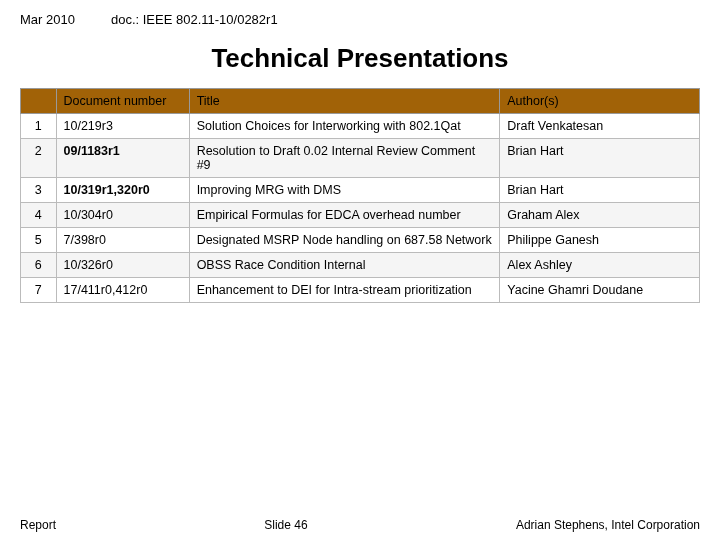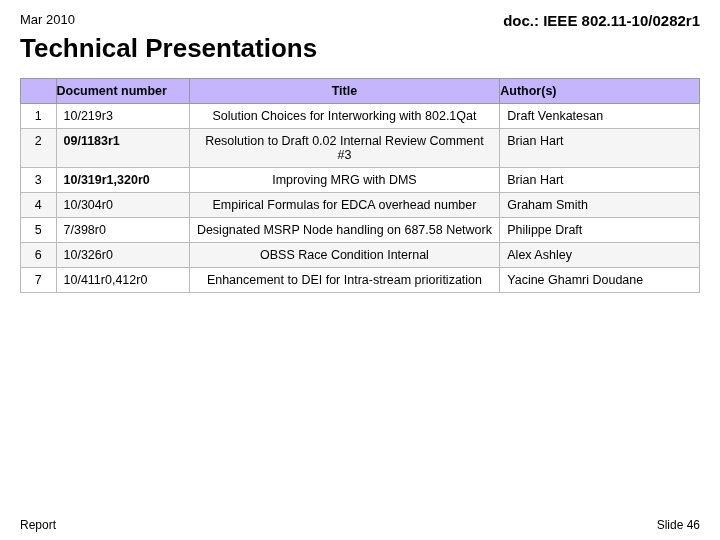--- a/index.html
+++ b/index.html
@@ -14,69 +14,69 @@
     }
     .page {
       width: 720px;
       height: 540px;
       padding: 12px 20px 8px 20px;
       display: flex;
       flex-direction: column;
     }
     .header-row {
       display: flex;
-      justify-content: space-between;
+      justify-content: flex-start;
       align-items: flex-start;
-      margin-bottom: 4px;
+      margin-bottom: 16px;
       gap: 36px;
     }
     .header-left {
       font-size: 13px;
       font-weight: normal;
     }
     .header-right {
-      font-size: 15px;
-      font-weight: bold;
+      font-size: 13px;
+      font-weight: normal;
     }
     .page-title {
-      text-align: left;
+      text-align: center;
       font-size: 26px;
       font-weight: bold;
       margin-bottom: 14px;
     }
     .table-container {
       flex: 1;
       overflow: hidden;
     }
     table {
       width: 100%;
       border-collapse: collapse;
       font-size: 12.5px;
     }
     thead tr th {
-      background: #c4b5fd;
+      background: #a16207;
       border: 1px solid #999;
-      padding: 5px 0;
+      padding: 5px 7px;
       text-align: left;
-      font-weight: bold;
+      font-weight: normal;
     }
     tbody tr td {
       border: 1px solid #bbb;
       padding: 5px 7px;
       vertical-align: top;
     }
     tbody tr:nth-child(odd) {
       background: #fff;
     }
     tbody tr:nth-child(even) {
       background: #f5f5f5;
     }
     .col-num { width: 32px; text-align: center; }
     .col-doc { width: 120px; }
-    .col-title { width: 280px; text-align: center; }
+    .col-title { width: 280px; }
     .col-author { width: 180px; }
     .footer-row {
       display: flex;
       justify-content: space-between;
       align-items: center;
       margin-top: 8px;
       font-size: 12px;
     }
   </style>
 </head>
@@ -102,54 +102,55 @@
       <tbody id="table-body">
       <tr>
             <td class="col-num">1</td>
             <td class="col-doc">10/219r3</td>
             <td class="col-title">Solution Choices for Interworking with 802.1Qat</td>
             <td class="col-author">Draft Venkatesan</td>
           </tr>
           <tr>
             <td class="col-num">2</td>
             <td class="col-doc"><b>09/1183r1</b></td>
-            <td class="col-title">Resolution to Draft 0.02 Internal Review Comment #3</td>
+            <td class="col-title">Resolution to Draft 0.02 Internal Review Comment #9</td>
             <td class="col-author">Brian Hart</td>
           </tr>
           <tr>
             <td class="col-num">3</td>
             <td class="col-doc"><b>10/319r1,320r0</b></td>
             <td class="col-title">Improving MRG with DMS</td>
             <td class="col-author">Brian Hart</td>
           </tr>
           <tr>
             <td class="col-num">4</td>
             <td class="col-doc">10/304r0</td>
             <td class="col-title">Empirical Formulas for EDCA overhead number</td>
-            <td class="col-author">Graham Smith</td>
+            <td class="col-author">Graham Alex</td>
           </tr>
           <tr>
             <td class="col-num">5</td>
             <td class="col-doc">7/398r0</td>
             <td class="col-title">Designated MSRP Node handling on 687.58 Network</td>
-            <td class="col-author">Philippe Draft</td>
+            <td class="col-author">Philippe Ganesh</td>
           </tr>
           <tr>
             <td class="col-num">6</td>
             <td class="col-doc">10/326r0</td>
             <td class="col-title">OBSS Race Condition Internal</td>
             <td class="col-author">Alex Ashley</td>
           </tr>
           <tr>
             <td class="col-num">7</td>
-            <td class="col-doc">10/411r0,412r0</td>
+            <td class="col-doc">17/411r0,412r0</td>
             <td class="col-title">Enhancement to DEI for Intra-stream prioritization</td>
             <td class="col-author">Yacine Ghamri Doudane</td>
           </tr>
         </tbody>
     </table>
   </div>
 
   <div class="footer-row">
     <span>Report</span>
     <span>Slide 46</span>
+    <span>Adrian Stephens, Intel Corporation</span>
   </div>
 </div>
 
 </body></html>

